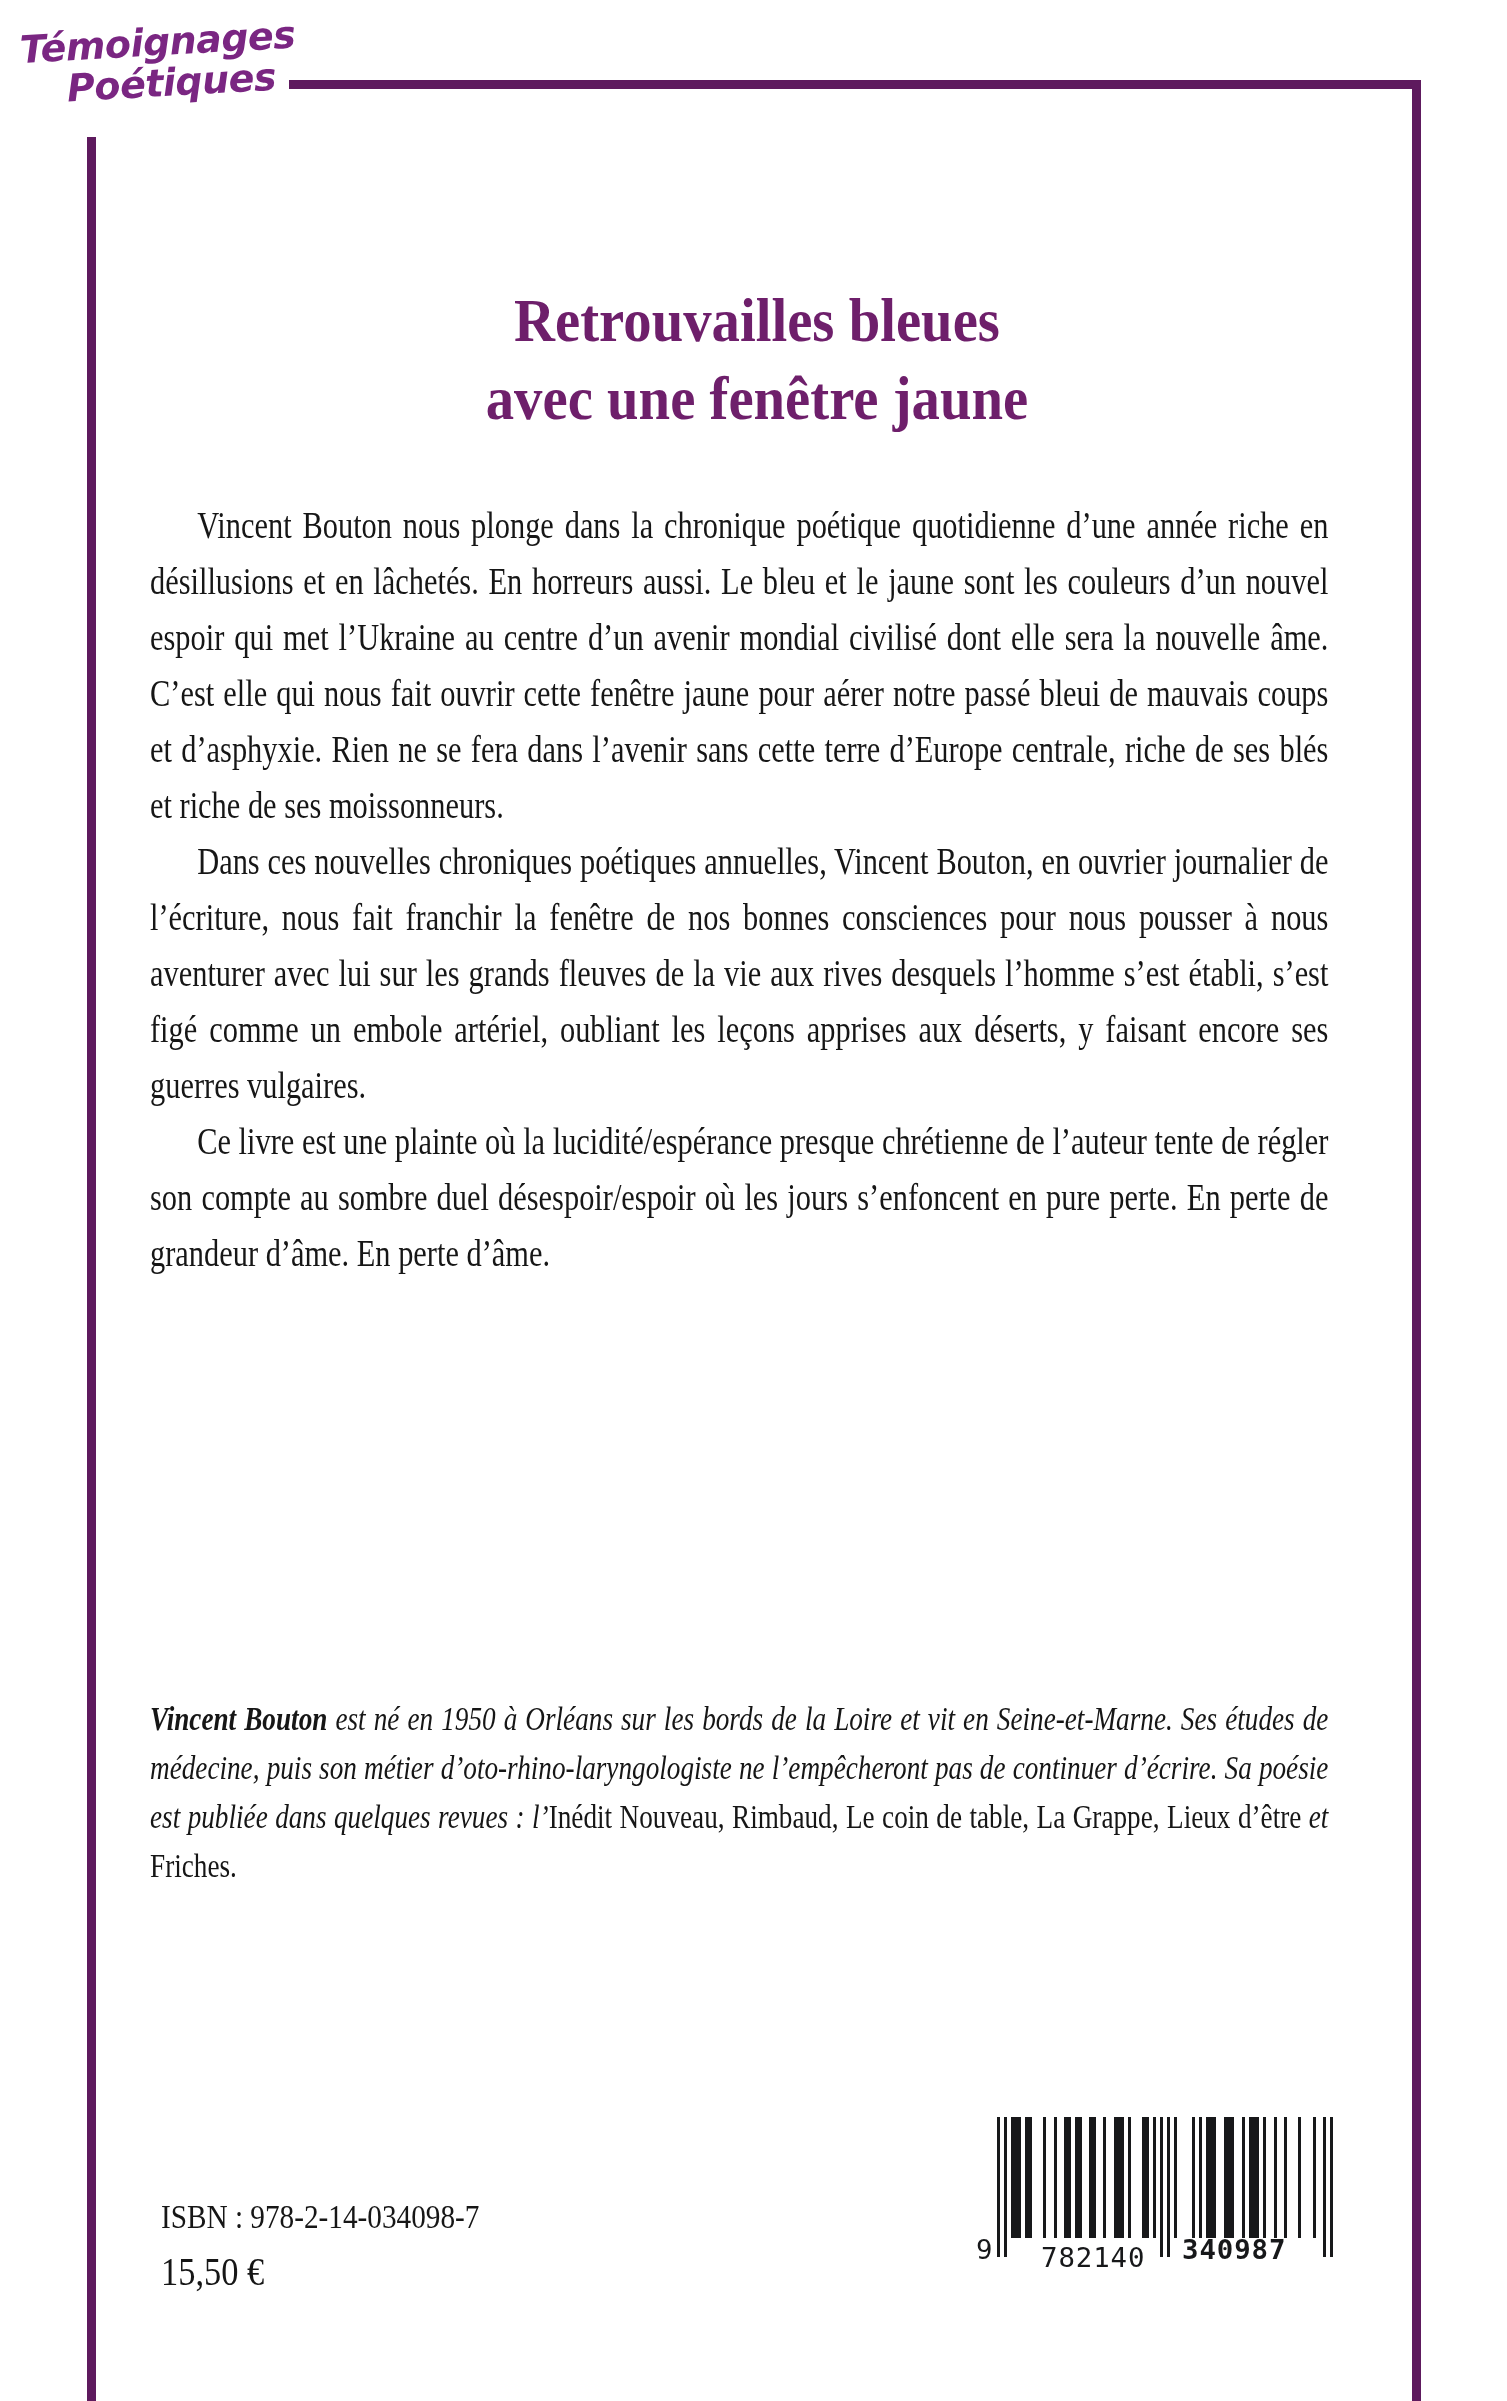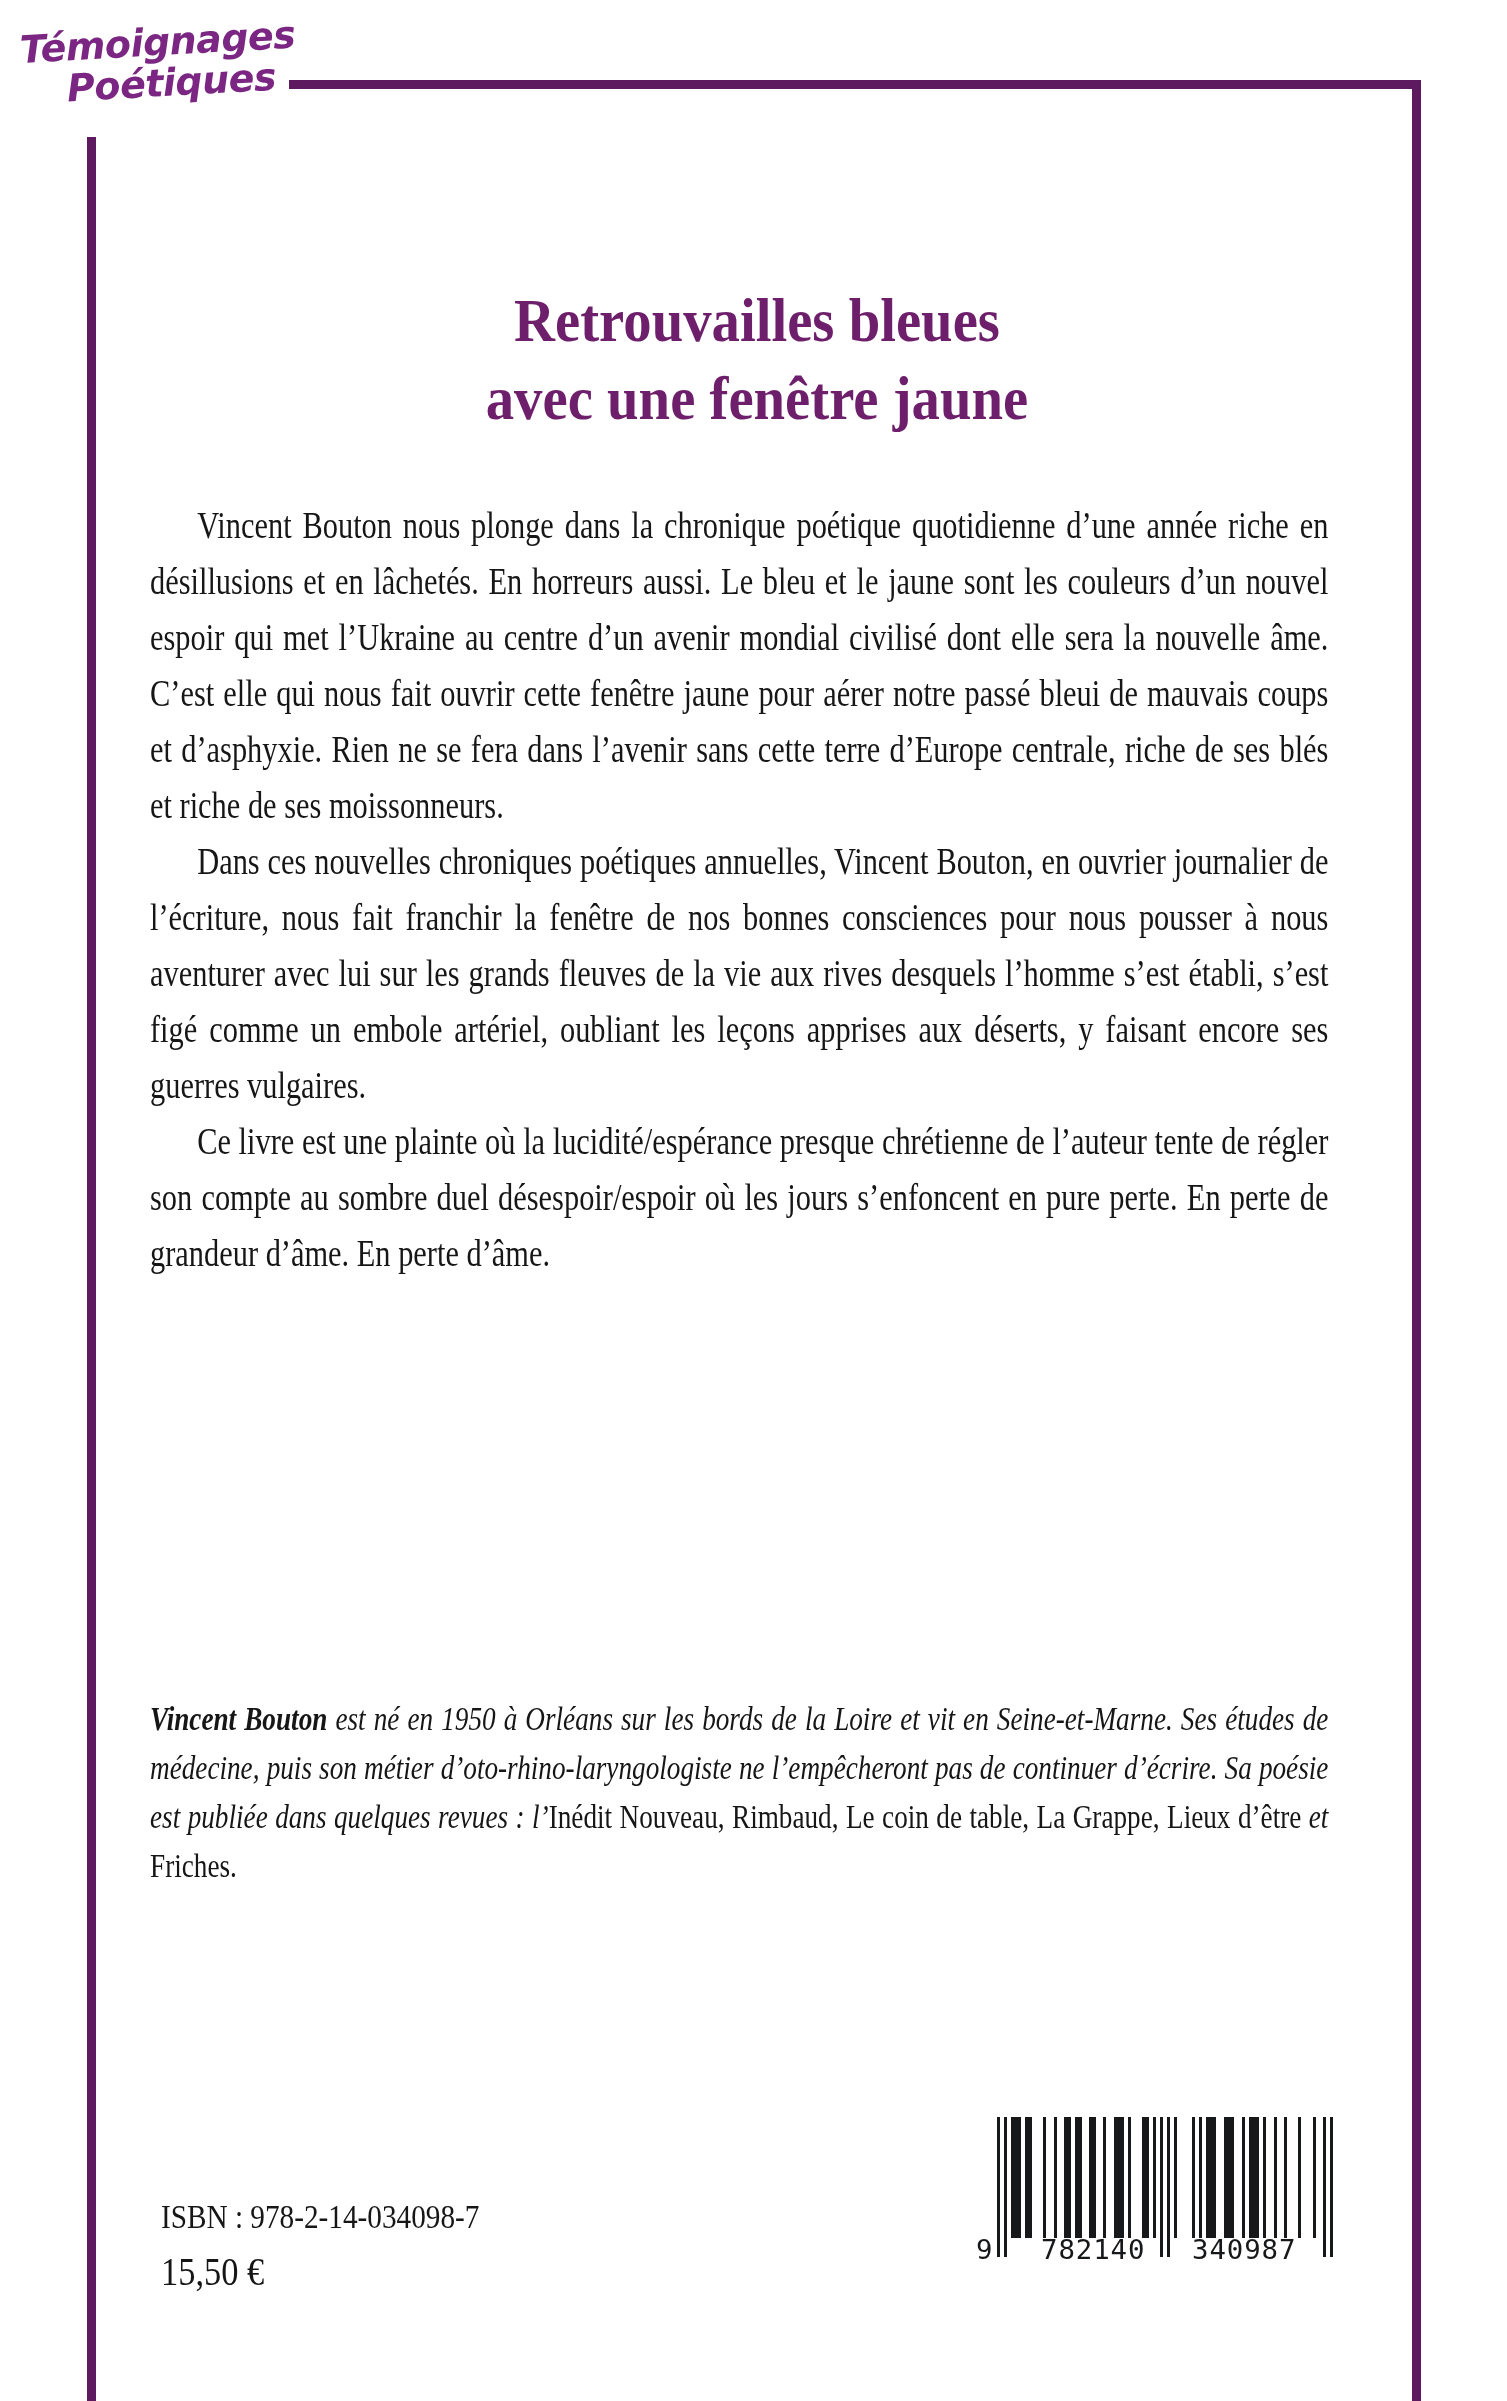--- a/index.html
+++ b/index.html
@@ -177,22 +177,22 @@
     letter-spacing: 0.9px;
     color: #17181a;
     line-height: 28px;
   }
   .barcode .digits span {
     position: absolute;
     top: -21px;
     white-space: pre;
   }
   .d-lead  { left: -21px; }
-  .d-left  { left: 44px; }
-  .d-right { left: 195px; }
+  .d-left  { left: 44px; margin-top: 8px; }
+  .d-right { left: 185px; font-weight: bold; }
 </style>
 </head>
 <body>
 
 <div class="cover">
 
   <div class="rule-top"></div>
   <div class="rule-right"></div>
   <div class="rule-left"></div>
 

